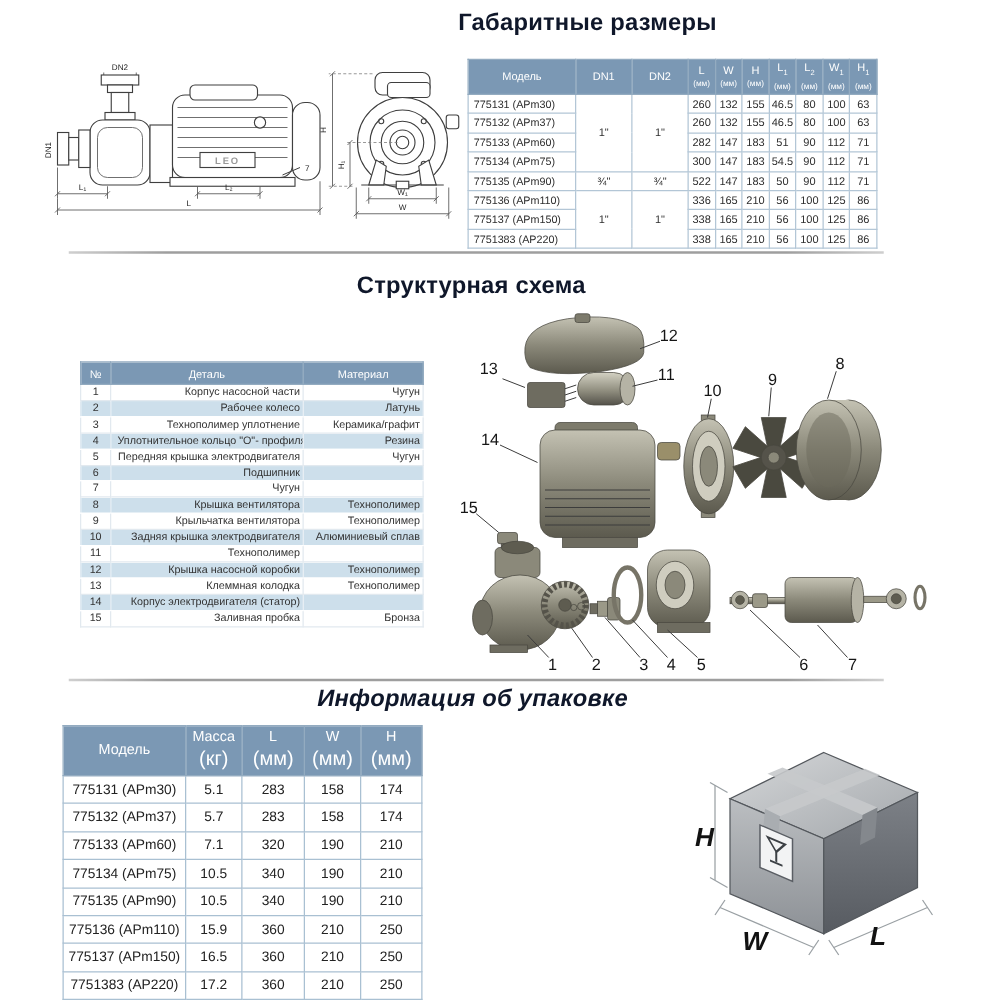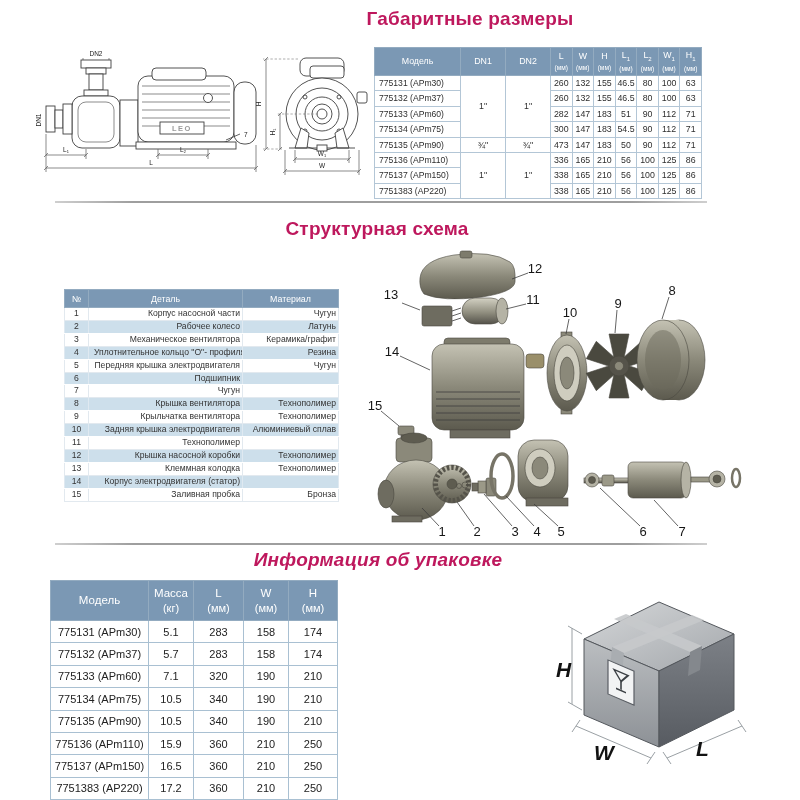--- a/index.html
+++ b/index.html
@@ -1,19 +1,19 @@
 <!DOCTYPE html>
 <html><head>
 <meta charset="utf-8">
 <style>
   html,body{margin:0;padding:0;}
   body{width:800px;height:800px;background:#ffffff;position:relative;overflow:hidden;
        font-family:"Liberation Sans",sans-serif;color:#222;}
   .abs{position:absolute;}
-  .sec-title{font-size:19px;font-weight:600;color:#be185d;text-align:center;letter-spacing:.2px;}
+  .sec-title{font-size:19px;font-weight:600;color:#0f172a;text-align:center;letter-spacing:.2px;}
   .divider{height:2px;background:linear-gradient(to right,#cfcfcf,#9e9e9e 12%,#9e9e9e 88%,#cfcfcf);}
 
   
   #dims-table{border-collapse:collapse;table-layout:fixed;width:328px;font-size:8.8px;color:#2e2e2e;}
   #dims-table th,#dims-table td{border:1px solid #b3c6d6;text-align:center;padding:0;}
   #dims-table th{background:#7b98b4;color:#fff;font-weight:normal;border-color:#93abc0;
                  height:27px;line-height:1.2;}
   #dims-table th sub{font-size:6px;}
   #dims-table .unit{font-size:6.6px;}
   #dims-table td{height:14.4px;line-height:14.4px;white-space:nowrap;}
@@ -25,21 +25,21 @@
                   border:1px solid #93abc0;}
   #parts-table td{height:11.9px;line-height:11.9px;border:1px solid #e2e9ef;padding:0 2px 0 5px;
                   text-align:right;white-space:nowrap;overflow:hidden;}
   #parts-table td.num{text-align:center;padding:0;}
   #parts-table tr.alt td{background:#cddfeb;border-color:#ffffff #dfe9f1;}
 
   
   #pack-table{border-collapse:collapse;table-layout:fixed;width:288px;font-size:11px;color:#222;}
   #pack-table th{background:#7b98b4;color:#fff;font-weight:normal;height:37px;font-size:11.5px;
                  border:1px solid #93abc0;line-height:1.3;}
-  #pack-table .unit{font-size:11px;margin-top:24px;}
+  #pack-table .unit{font-size:16px;margin-top:24px;}
   #pack-table td{height:19.4px;border:1px solid #a9c0d2;text-align:center;white-space:nowrap;}
 
   
   .tl{stroke:#3f3f3f;stroke-width:.9;fill:none;}
   .tlf{stroke:#3f3f3f;stroke-width:.9;fill:#ffffff;}
   .fin{stroke:#5a5a5a;stroke-width:.7;fill:none;}
   .dim{stroke:#5a5a5a;stroke-width:.7;fill:none;}
   .dimd{stroke:#777;stroke-width:.6;fill:none;stroke-dasharray:2.4 1.8;}
   .dimtxt{font-size:6.5px;fill:#222;}
   .brandtxt{font-size:7.5px;font-weight:bold;fill:#9a9a9a;letter-spacing:1.5px;}
@@ -230,21 +230,21 @@
         <td>183</td>
         <td>54.5</td>
         <td>90</td>
         <td>112</td>
         <td>71</td>
       </tr>
       <tr>
         <td class="model">775135 (APm90)</td>
         <td rowspan="1">¾"</td>
         <td rowspan="1">¾"</td>
-        <td>473</td>
+        <td>522</td>
         <td>147</td>
         <td>183</td>
         <td>50</td>
         <td>90</td>
         <td>112</td>
         <td>71</td>
       </tr>
       <tr>
         <td class="model">775136 (APm110)</td>
         <td rowspan="3">1"</td>
@@ -301,21 +301,21 @@
         <td>Корпус насосной части</td>
         <td>Чугун</td>
       </tr>
       <tr class="alt">
         <td class="num">2</td>
         <td>Рабочее колесо</td>
         <td>Латунь</td>
       </tr>
       <tr class="">
         <td class="num">3</td>
-        <td>Механическое вентилятора</td>
+        <td>Технополимер уплотнение</td>
         <td>Керамика/графит</td>
       </tr>
       <tr class="alt">
         <td class="num">4</td>
         <td>Уплотнительное кольцо "О"- профиля</td>
         <td>Резина</td>
       </tr>
       <tr class="">
         <td class="num">5</td>
         <td>Передняя крышка электродвигателя</td>

